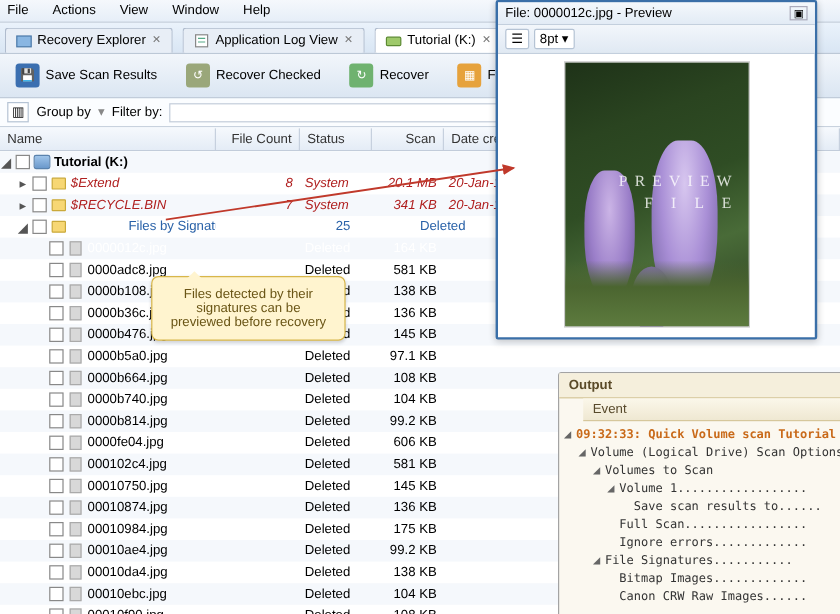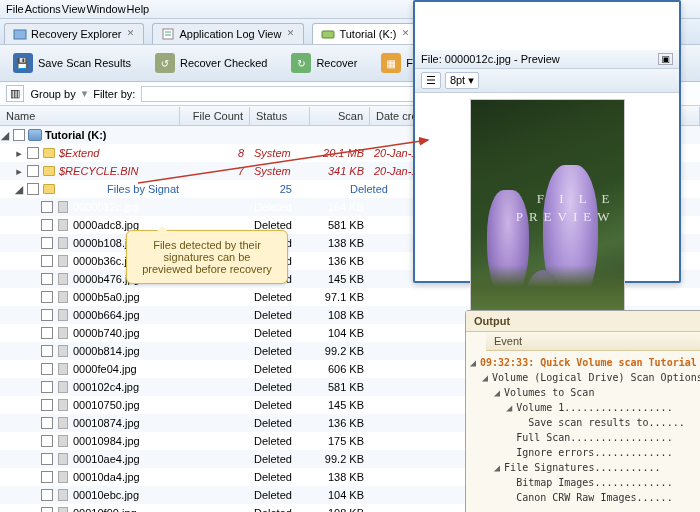--- a/index.html
+++ b/index.html
@@ -11,21 +11,21 @@
   width: 700px;
   height: 512px;
   overflow: hidden;
   position: relative;
 }
 .menubar {
   background: linear-gradient(#f5f8fc,#e6eef8);
   border-bottom: 1px solid #c0cad6;
   padding: 3px 6px;
   display: flex;
-  gap: 1px;
+  gap: 20px;
 }
 .menubar span { cursor: default; }
 .tabbar {
   background: linear-gradient(#eaf2fb,#d9e6f4);
   padding: 4px 4px 0 4px;
   display: flex;
   gap: 8px;
   border-bottom: 1px solid #bcc8d6;
 }
 .tab {
@@ -92,21 +92,21 @@
 .fold{background:#f7d774;border:1px solid #caa93a;width:12px;height:10px;border-radius:1px;}
 .fileico{background:#d8d8d8;border:1px solid #aaa;width:10px;height:12px;}
 .driveico{background:linear-gradient(#9ec4ea,#6b99cc);border:1px solid #5a82ad;width:14px;height:12px;border-radius:2px;}
 .preview-pane{
   position:absolute;left:413px;top:0;width:268px;height:283px;
   border:2px solid #3a6fa8;background:#fff;border-radius:2px;
   box-shadow:0 2px 6px rgba(0,0,0,.2);
 }
 .preview-title{
   background:linear-gradient(#f4f8fc,#e2ebf5);padding:3px 6px;
-  border-bottom:1px solid #c3cfdd;display:flex;justify-content:space-between;align-items:center;margin-top:48px;
+  border-bottom:1px solid #c3cfdd;display:flex;justify-content:space-between;align-items:center;
 }
 .preview-tb{
   background:linear-gradient(#f2f6fb,#e0e9f3);padding:3px 6px;
   border-bottom:1px solid #c3cfdd;display:flex;gap:4px;align-items:center;
 }
 .zoom-btn{border:1px solid #b5c3d4;background:#fff;padding:1px 4px;border-radius:2px;}
 .preview-img{
   margin:6px auto;width:155px;height:222px;display:block;position:relative;
   background:linear-gradient(160deg,#1e3218 0%,#2a4420 25%,#2f4d24 48%,#496b38 70%,#2c3f21 100%);
   border:1px solid #ccc;overflow:hidden;
@@ -536,22 +536,22 @@
   <div class="preview-tb">
     <span class="zoom-btn">☰</span>
     <span class="zoom-btn"><span>8pt</span> ▾</span>
   </div>
   <div class="preview-img">
     <div class="flower" style="left:16px;top:90px;width:42px;height:110px;background:radial-gradient(ellipse at 50% 30%,#cbb4e6,#9b7fc9 55%,#6b5596);"></div>
     <div class="flower" style="left:72px;top:65px;width:55px;height:145px;background:radial-gradient(ellipse at 50% 25%,#d7c6ef,#a98fd6 50%,#715fa0);"></div>
     <div class="flower" style="left:55px;top:170px;width:34px;height:55px;background:radial-gradient(circle,#b9a2dc,#7d66ad);border-radius:50%;"></div>
     <div style="position:absolute;bottom:0;left:0;right:0;height:55px;background:linear-gradient(0deg,#5d7b3e,#4b6530 60%,transparent);"></div>
     <div class="watermark">
+      <div>PREVIEW</div>
       <div>F I L E</div>
-      <div>PREVIEW</div>
     </div>
   </div>
 </div>
 
 <svg class="arrow">
   <defs>
       <marker id="ah" markerWidth="8" markerHeight="8" refX="6" refY="3" orient="auto">
         <path d="M0,0 L7,3 L0,6 Z" fill="#c0392b"></path>
       </marker>
     </defs>

